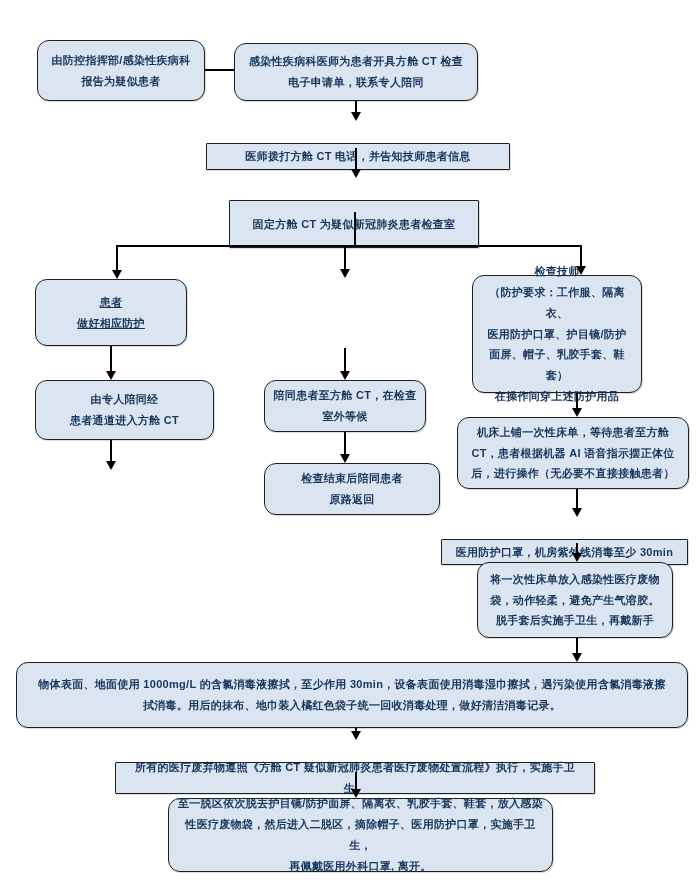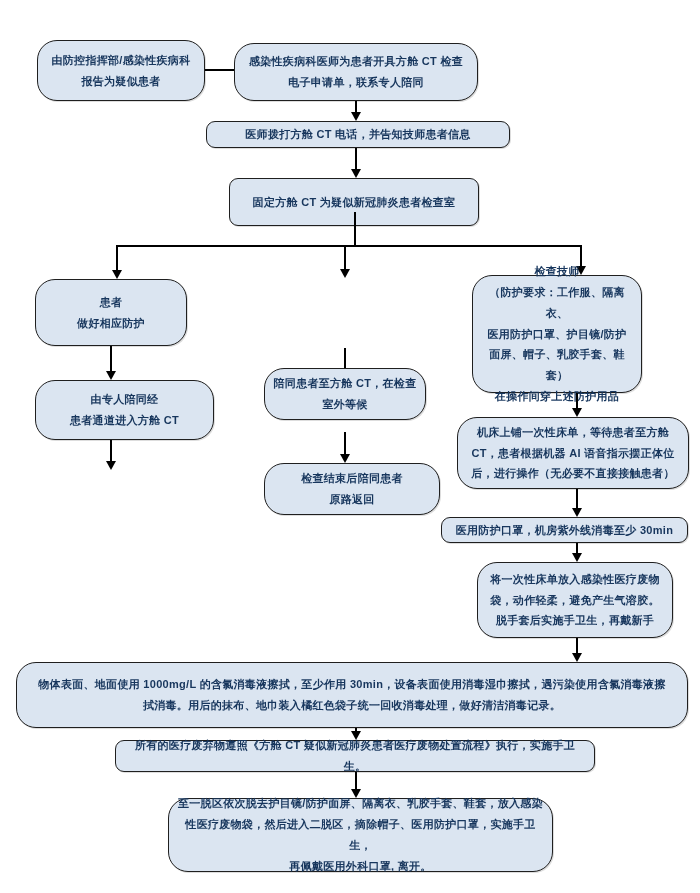--- a/index.html
+++ b/index.html
@@ -9,35 +9,35 @@
     height:893px;
     background:#ffffff;
     font-family:"Liberation Sans", sans-serif;
     overflow:hidden;
   }
   .node{
     position:absolute;
     box-sizing:border-box;
     background:#dbe5f1;
     border:1.6px solid #1f1f1f;
-    border-radius:20px;
+    border-radius:12px;
     color:#17365d;
     font-weight:bold;
     font-size:11px;
     letter-spacing:0.3px;
     line-height:1.9;
     display:flex;
     align-items:center;
     justify-content:center;
     text-align:center;
     white-space:pre-line;
     padding:2px 8px;
     box-shadow:1px 1px 0 rgba(120,120,120,0.25);
   }
-  .node.slim{border-radius:9px;}
+  .node.slim{border-radius:1px;margin-top:22px;}
   .vline{position:absolute;width:2px;background:#000;}
   .hline{position:absolute;height:2px;background:#000;}
   .arrow-down{
     position:absolute;width:0;height:0;
     border-left:5px solid transparent;
     border-right:5px solid transparent;
     border-top:9px solid #000;
   }
 </style>
 </head>
@@ -61,32 +61,32 @@
 
   <div class="vline" style="left:354px;top:212px;height:35px;"></div>
   <div class="hline" style="left:116px;top:245px;width:466px;"></div>
   <div class="vline" style="left:116px;top:245px;height:26px;"></div>
   <div class="arrow-down" style="left:112px;top:270px;"></div>
   <div class="vline" style="left:344px;top:245px;height:25px;"></div>
   <div class="arrow-down" style="left:340px;top:269px;"></div>
   <div class="vline" style="left:580px;top:245px;height:22px;"></div>
   <div class="arrow-down" style="left:576px;top:266px;"></div>
 
-  <div class="node" style="left:35px;top:279px;width:152px;height:67px;">患者
+  <div class="node" style="left:35px;top:279px;width:152px;height:67px;text-decoration:underline;">患者
 做好相应防护</div>
   <div class="vline" style="left:110px;top:346px;height:26px;"></div>
   <div class="arrow-down" style="left:106px;top:371px;"></div>
   <div class="node" style="left:35px;top:380px;width:179px;height:60px;">由专人陪同经
 患者通道进入方舱 CT</div>
   <div class="vline" style="left:110px;top:440px;height:22px;"></div>
   <div class="arrow-down" style="left:106px;top:461px;"></div>
 
   <div class="vline" style="left:344px;top:348px;height:24px;"></div>
   <div class="arrow-down" style="left:340px;top:371px;"></div>
-  <div class="node" style="left:264px;top:368px;width:162px;height:52px;">陪同患者至方舱 CT，在检查
+  <div class="node" style="left:264px;top:380px;width:162px;height:52px;">陪同患者至方舱 CT，在检查
 室外等候</div>
   <div class="vline" style="left:344px;top:432px;height:23px;"></div>
   <div class="arrow-down" style="left:340px;top:454px;"></div>
   <div class="node" style="left:264px;top:463px;width:176px;height:52px;">检查结束后陪同患者
 原路返回</div>
 
   <div class="node" style="left:472px;top:275px;width:170px;height:118px;">检查技师
 （防护要求：工作服、隔离衣、
 医用防护口罩、护目镜/防护
 面屏、帽子、乳胶手套、鞋套）

